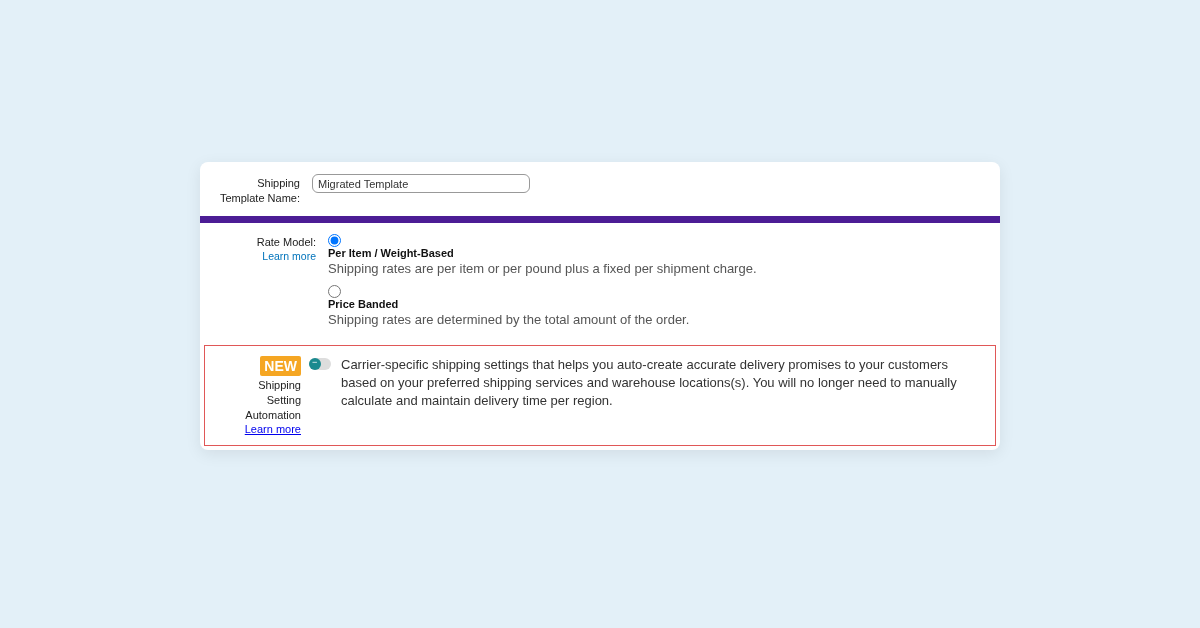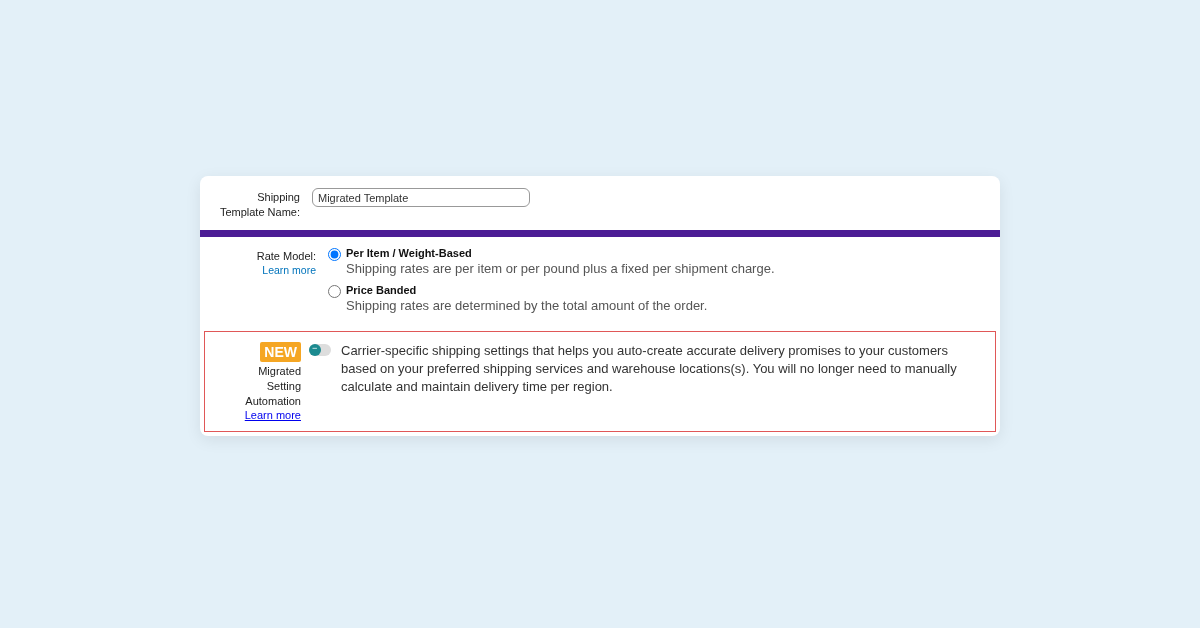--- a/index.html
+++ b/index.html
@@ -58,20 +58,21 @@
       border: 1px solid #999;
       border-radius: 6px;
       padding: 0 5px;
       font-size: 11px;
       color: #333;
     }
     .radio-option {
       display: flex;
       align-items: flex-start;
       margin-bottom: 8px;
+      flex-direction: column;
     }
     .radio-option:last-child { margin-bottom: 8px; }
     .radio-option input[type=radio] {
       margin-top: 1px;
       margin-right: 5px;
     }
     .radio-option .radio-label {
       font-weight: bold;
       color: #111;
     }
@@ -182,21 +183,21 @@
           <span class="radio-desc">Shipping rates are determined by the total amount of the order.</span>
         </div>
       </div>
     </div>
   </div>
 
   <div class="highlight-row">
     <div class="automation-label-col">
       <span class="badge-new">NEW</span>
       <div class="multi-line">
-        <span>Migrated</span><br>
+        <span>Shipping</span><br>
         <span>Setting</span><br>
         <span>Automation</span>
       </div>
       <a href="#" class="learn-more">Learn more</a>
     </div>
     <div class="toggle-col">
       <div class="toggle">
         <div class="knob"></div>
       </div>
     </div>

